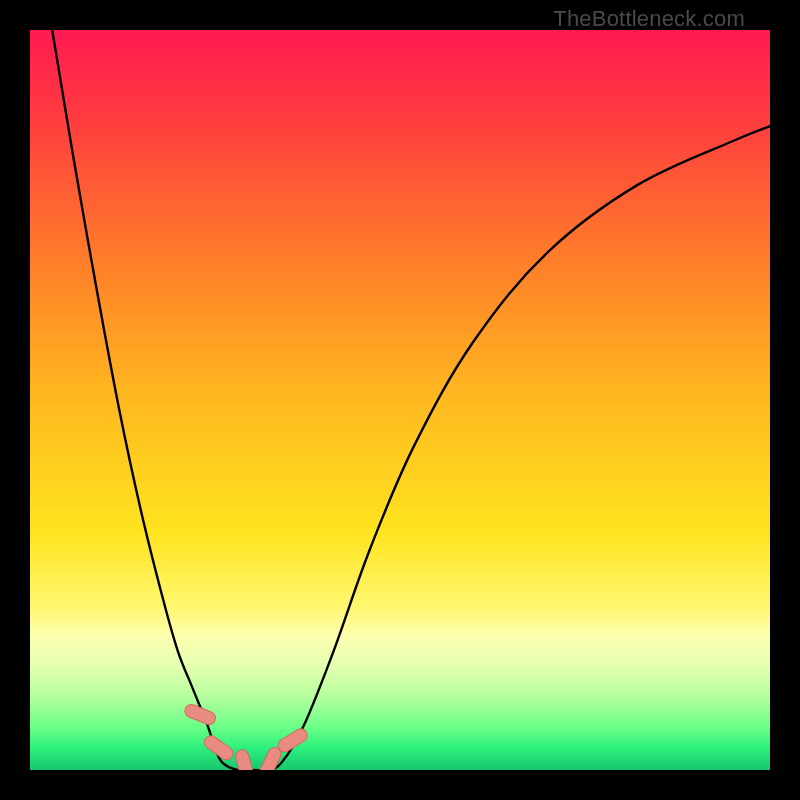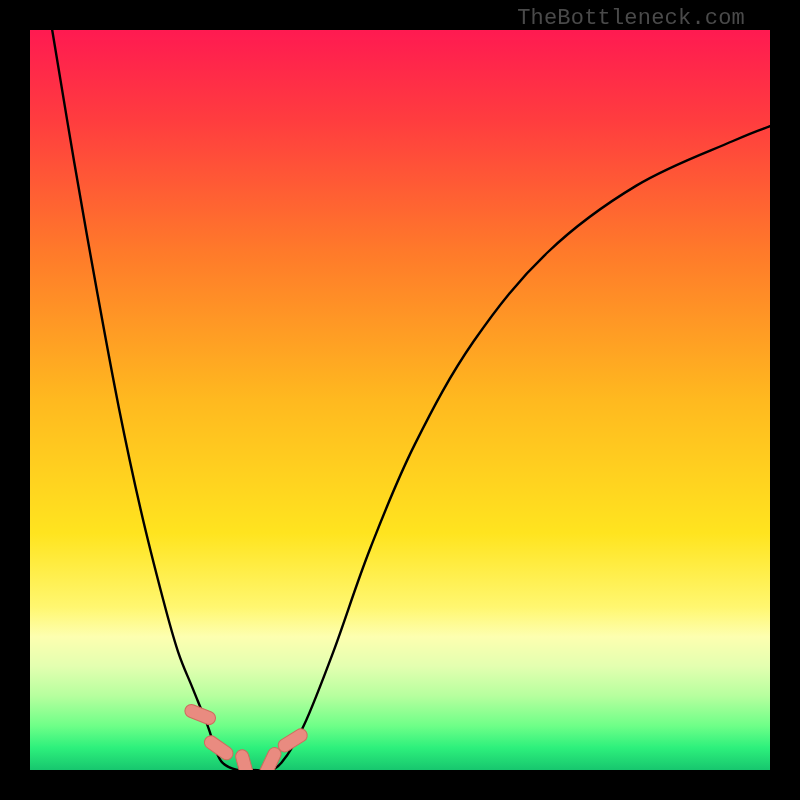--- a/index.html
+++ b/index.html
@@ -11,21 +11,20 @@
     background: #000;
     font-family: Arial, Helvetica, sans-serif;
   }
   .frame {
     position: absolute;
     left: 0;
     top: 0;
     width: 755px;
     height: 800px;
     background: #000;
-    font-family: Liberation Mono, monospace;
   }
   .plot-area {
     position: absolute;
     left: 30px;
     top: 30px;
     width: 740px;
     height: 740px;
   }
   .gradient {
     position: absolute;

